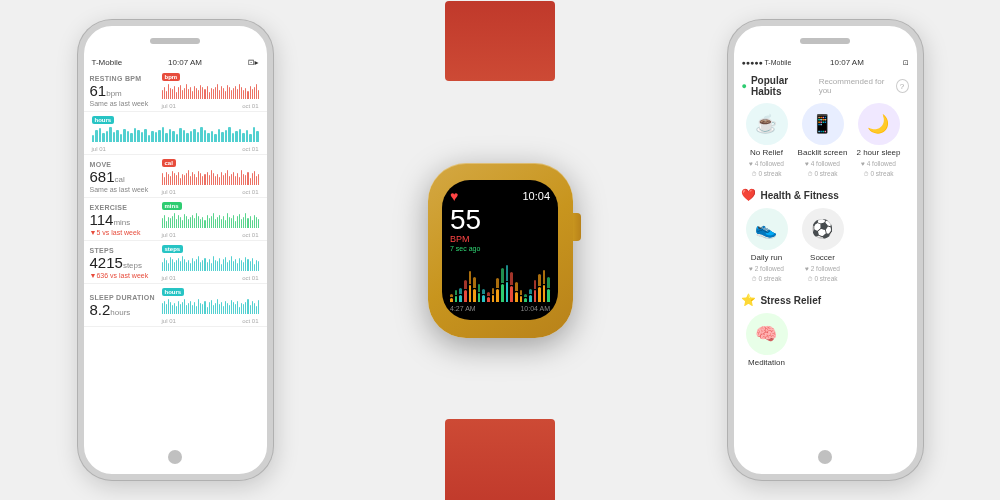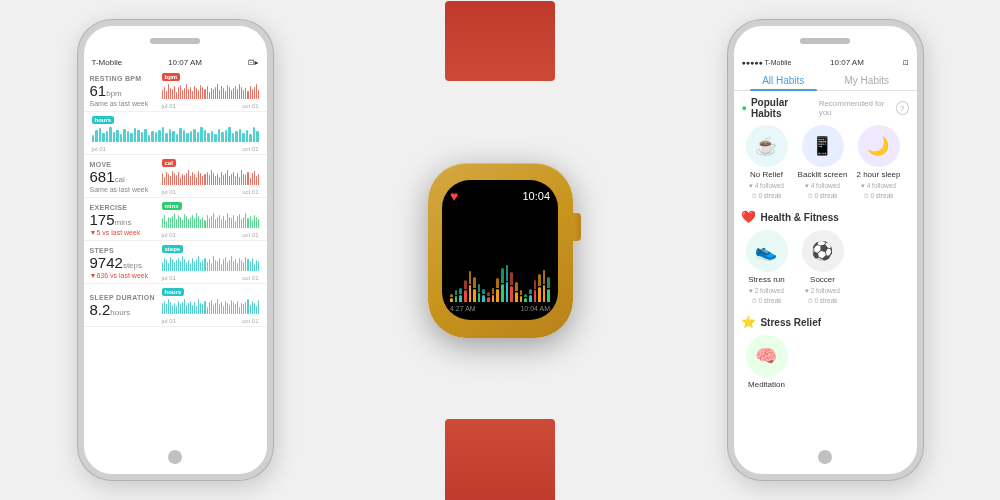--- a/index.html
+++ b/index.html
@@ -580,21 +580,21 @@
       <div class="chart-dates">
         <span>jul 01</span>
         <span>oct 01</span>
       </div>
     </div>
   </div>
         <div class="metric-row">
     <div class="metric-left">
       <div class="metric-label">EXERCISE</div>
       <div>
-        <span class="metric-value">175</span><span class="metric-unit">mins</span>
+        <span class="metric-value">114</span><span class="metric-unit">mins</span>
       </div>
       <div class="metric-down">▼5 vs last week</div>
     </div>
     <div class="metric-chart">
       <span class="chart-tag tag-green">mins</span>
       <div class="mini-bars">
         <div class="mini-bar" style="height:10.1px;background:#2ecc71;opacity:0.8;"></div>
               <div class="mini-bar" style="height:12.799999999999999px;background:#2ecc71;opacity:0.8;"></div>
               <div class="mini-bar" style="height:7.3999999999999995px;background:#2ecc71;opacity:0.8;"></div>
               <div class="mini-bar" style="height:11px;background:#2ecc71;opacity:0.8;"></div>
@@ -646,21 +646,21 @@
       <div class="chart-dates">
         <span>jul 01</span>
         <span>oct 01</span>
       </div>
     </div>
   </div>
         <div class="metric-row">
     <div class="metric-left">
       <div class="metric-label">STEPS</div>
       <div>
-        <span class="metric-value">9742</span><span class="metric-unit">steps</span>
+        <span class="metric-value">4215</span><span class="metric-unit">steps</span>
       </div>
       <div class="metric-down">▼636 vs last week</div>
     </div>
     <div class="metric-chart">
       <span class="chart-tag tag-cyan">steps</span>
       <div class="mini-bars">
         <div class="mini-bar" style="height:9.2px;background:#27c4c4;opacity:0.8;"></div>
               <div class="mini-bar" style="height:12.799999999999999px;background:#27c4c4;opacity:0.8;"></div>
               <div class="mini-bar" style="height:11px;background:#27c4c4;opacity:0.8;"></div>
               <div class="mini-bar" style="height:8.3px;background:#27c4c4;opacity:0.8;"></div>
@@ -787,20 +787,25 @@
 
 <div class="watch-wrap">
   <div class="watch-strap-top"></div>
   <div class="watch-body">
     <div class="watch-crown"></div>
     <div class="watch-screen">
       <div class="watch-top-row">
         <span class="watch-heart">♥</span>
         <span class="watch-time-top">10:04</span>
       </div>
+      <div class="watch-bpm-row">
+        <div class="watch-bpm-num">55</div>
+        <div class="watch-bpm-label">BPM</div>
+        <div class="watch-update">7 sec ago</div>
+      </div>
       <div class="watch-chart-area" id="watch-chart">
           <div class="watch-bar-group">
     <div class="watch-bar-top" style="height:3px;background:#f39c12;opacity:0.7;"></div>
     <div class="watch-bar-bottom" style="height:4px;background:#f39c12;"></div>
   </div>
           <div class="watch-bar-group">
     <div class="watch-bar-top" style="height:5px;background:#2ecc71;opacity:0.7;"></div>
     <div class="watch-bar-bottom" style="height:6px;background:#2ecc71;"></div>
   </div>
           <div class="watch-bar-group">
@@ -893,24 +898,20 @@
   <div class="watch-strap-bottom"></div>
 </div>
 
 <div class="phone right-phone">
   <div class="phone-screen">
     <div class="status-bar">
       <span style="font-size:7px;">●●●●● T-Mobile</span>
       <span style="font-size:8px;font-weight:500;">10:07 AM</span>
       <span style="font-size:7px;">⊡</span>
     </div>
-    <div class="habits-tabs" id="habits-tabs">
-        <div class="habits-tab active">All Habits</div>
-        <div class="habits-tab">My Habits</div>
-      </div>
     <div id="habits-sections" style="overflow-y:auto;flex:1;">
         <div class="habits-section">
           <div class="habits-section-header">
     <span style="color:#2ecc71;font-size:9px;">●</span>
     <span class="section-title">Popular Habits</span>
     <span class="section-subtitle">Recommended for you</span>
     <div class="question-circle">?</div>
   </div>
           <div class="habits-grid">
             <div class="habit-card">
@@ -935,21 +936,21 @@
         </div>
         <div class="habits-section">
           <div class="habits-section-header">
     <span style="color:#e74c3c;font-size:12px;">❤️</span>
     <span class="section-title">Health &amp; Fitness</span>
 
   </div>
           <div class="habits-grid">
             <div class="habit-card">
       <div class="habit-icon icon-teal">👟</div>
-      <div class="habit-name">Stress run</div>
+      <div class="habit-name">Daily run</div>
       <div class="habit-count">♥ 2 followed</div>
               <div class="habit-count">⏱ 0 streak</div>
     </div>
             <div class="habit-card">
       <div class="habit-icon icon-gray">⚽</div>
       <div class="habit-name">Soccer</div>
       <div class="habit-count">♥ 2 followed</div>
               <div class="habit-count">⏱ 0 streak</div>
     </div>
           </div>

